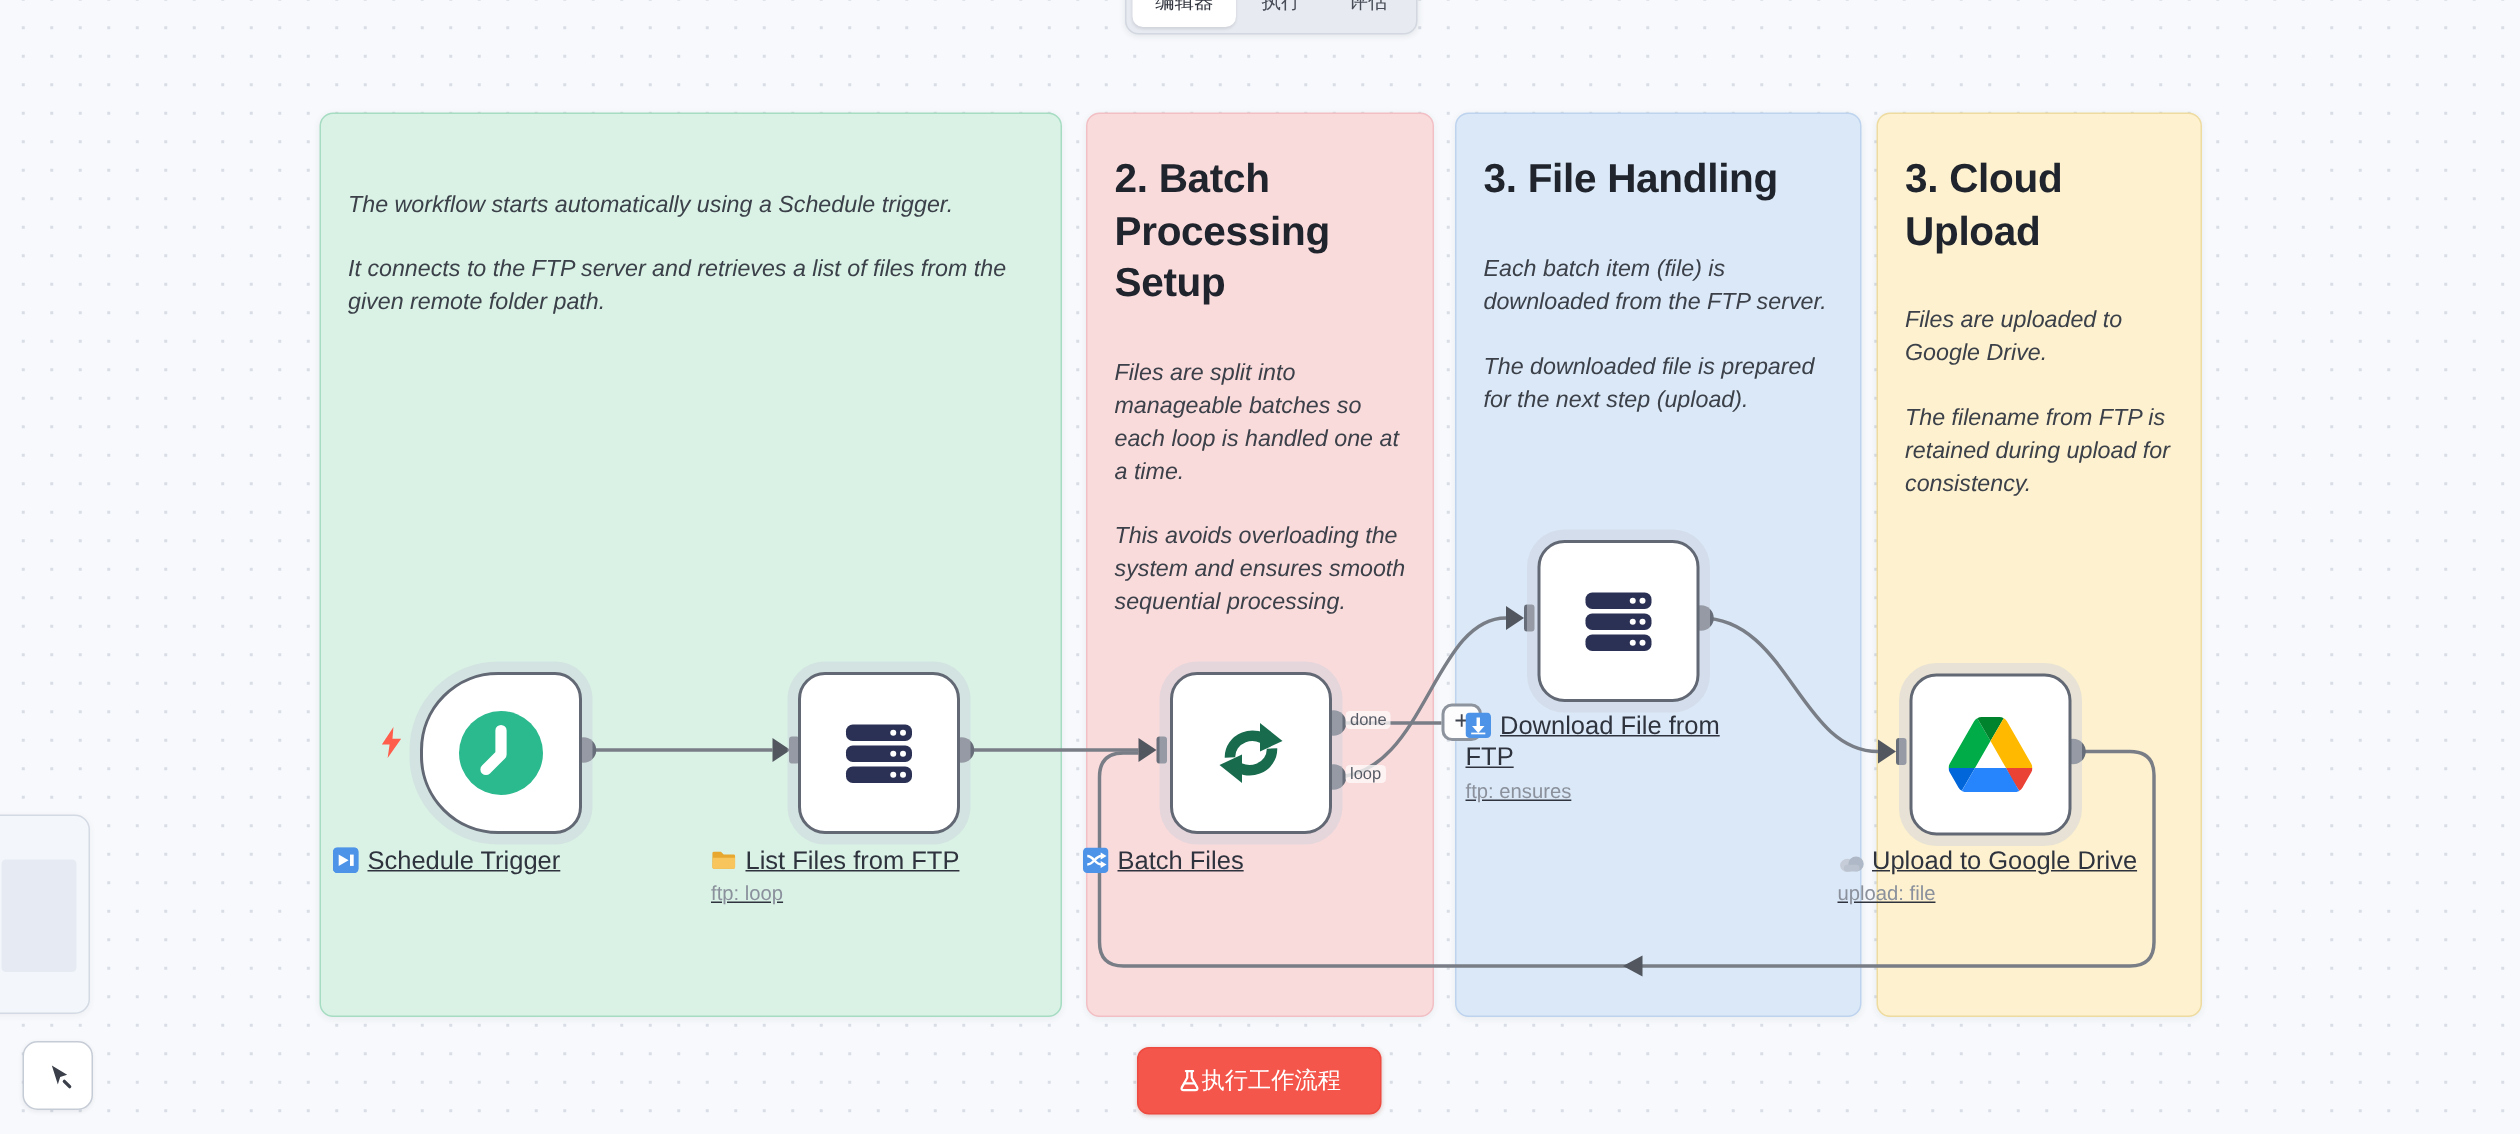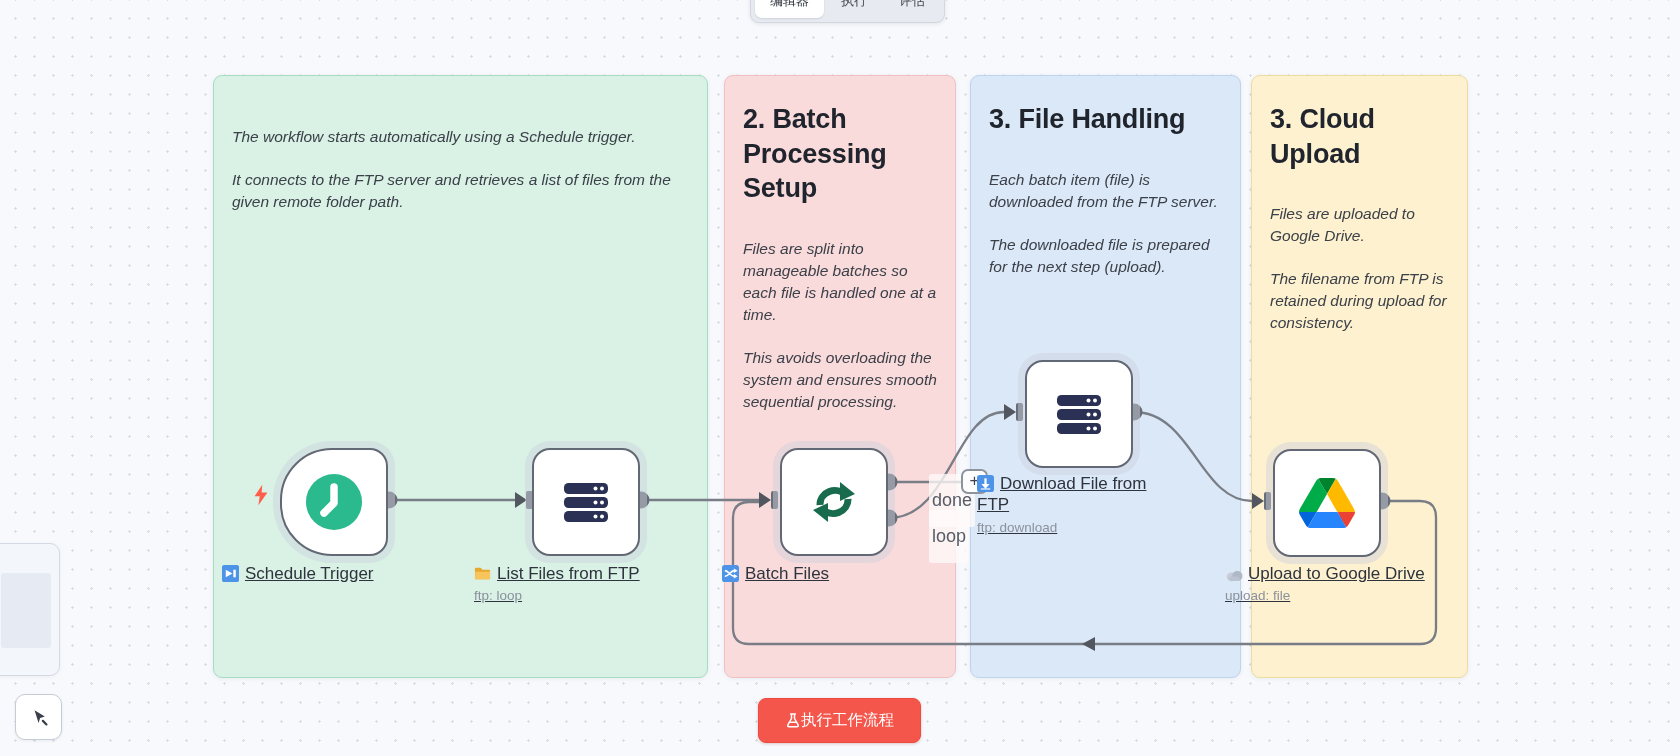--- a/index.html
+++ b/index.html
@@ -42,22 +42,22 @@
     box-shadow:0 0 0 7px rgba(203,209,219,.45);
   }
   .node.trigger{border-radius:52px 18px 18px 52px;}
   
   .node-label{position:absolute;width:220px;text-align:left;font-size:17px;
               font-weight:500;color:#2e333d;line-height:1.25;text-decoration:underline;}
   .node-sub{margin-top:4px;font-size:13.5px;font-weight:400;color:#8b919c;}
   .mini-icon{display:inline-block;width:17px;height:17px;vertical-align:-3px;margin-right:6px;}
   .mini-sq{border-radius:3px;background:#4d93e8;}
   
-  .conn-label{position:absolute;font-size:18px;color:#565b65;
-              background:rgba(255,250,250,.78);padding:16px 3px;border-radius:3px;margin-left:32px;}
+  .conn-label{position:absolute;font-size:11px;color:#565b65;
+              background:rgba(255,250,250,.78);padding:0 3px;border-radius:3px;}
   .add-btn{
     position:absolute;left:961px;top:469px;width:27px;height:25px;box-sizing:border-box;
     background:#fdfdfe;border:2px solid #8e949e;border-radius:7px;
     color:#3f444e;font-size:17px;line-height:20px;text-align:center;cursor:pointer;
   }
   
   .exec-btn{
     position:absolute;left:758px;top:698px;width:163px;height:45px;
     background:#f4564b;border:1px solid #ee4a3f;border-radius:8px;color:#fff;
     font-size:15.5px;display:flex;align-items:center;justify-content:center;gap:0;
@@ -88,21 +88,21 @@
     <div class="tab">执行</div>
     <div class="tab">评估</div>
   </div>
 
   <div class="note note-green">
     <p>The workflow starts automatically using a Schedule trigger.</p>
     <p>It connects to the FTP server and retrieves a list of files from the given remote folder path.</p>
   </div>
   <div class="note note-pink">
     <h2>2. Batch Processing Setup</h2>
-    <p>Files are split into manageable batches so each file is handled one at a time.</p>
+    <p>Files are split into manageable batches so each loop is handled one at a time.</p>
     <p>This avoids overloading the system and ensures smooth sequential processing.</p>
   </div>
   <div class="note note-blue">
     <h2>3. File Handling</h2>
     <p>Each batch item (file) is downloaded from the FTP server.</p>
     <p>The downloaded file is prepared for the next step (upload).</p>
   </div>
   <div class="note note-yellow">
     <h2>3. Cloud Upload</h2>
     <p>Files are uploaded to Google Drive.</p>
@@ -223,21 +223,21 @@
       </g>
     </svg>
   </div>
   <div class="node-label" style="left:977px;top:473px;width:200px;">
     <div><span class="mini-icon"><svg width="17" height="17" viewBox="0 0 18 18">
             <rect width="18" height="18" rx="3" fill="#4d93e8"></rect>
             <path d="M9 3.5 V11" stroke="#fff" stroke-width="2.4"></path>
             <polygon points="4.6,9.5 13.4,9.5 9,14.5" fill="#fff"></polygon>
             <rect x="4" y="14.2" width="10" height="1.2" fill="#fff"></rect>
           </svg></span><span>Download File from FTP</span></div>
-    <div class="node-sub">ftp: download</div>
+    <div class="node-sub">ftp: ensures</div>
   </div>
 
   <div class="node" style="left:1273px;top:449px;">
     <svg width="56" height="50" viewBox="0 0 87.3 78">
       <path d="m6.6 66.85 3.85 6.65c.8 1.4 1.95 2.5 3.3 3.3l13.75-23.8h-27.5c0 1.55.4 3.1 1.2 4.5z" fill="#0066da"></path>
       <path d="m43.65 25-13.75-23.8c-1.35.8-2.5 1.9-3.3 3.3l-25.4 44a9.06 9.06 0 0 0 -1.2 4.5h27.5z" fill="#00ac47"></path>
       <path d="m73.55 76.8c1.35-.8 2.5-1.9 3.3-3.3l1.6-2.75 7.65-13.25c.8-1.4 1.2-2.95 1.2-4.5h-27.502l5.852 11.5z" fill="#ea4335"></path>
       <path d="m43.65 25 13.75-23.8c-1.35-.8-2.9-1.2-4.5-1.2h-18.5c-1.6 0-3.15.45-4.5 1.2z" fill="#00832d"></path>
       <path d="m59.8 53.15h-32.3l-13.75 23.8c1.35.8 2.9 1.2 4.5 1.2h50.8c1.6 0 3.15-.45 4.5-1.2z" fill="#2684fc"></path>
       <path d="m73.4 26.5-12.7-22c-.8-1.4-1.95-2.5-3.3-3.3l-13.75 23.8 16.15 28.15h27.45c0-1.55-.4-3.1-1.2-4.5z" fill="#ffba00"></path>

